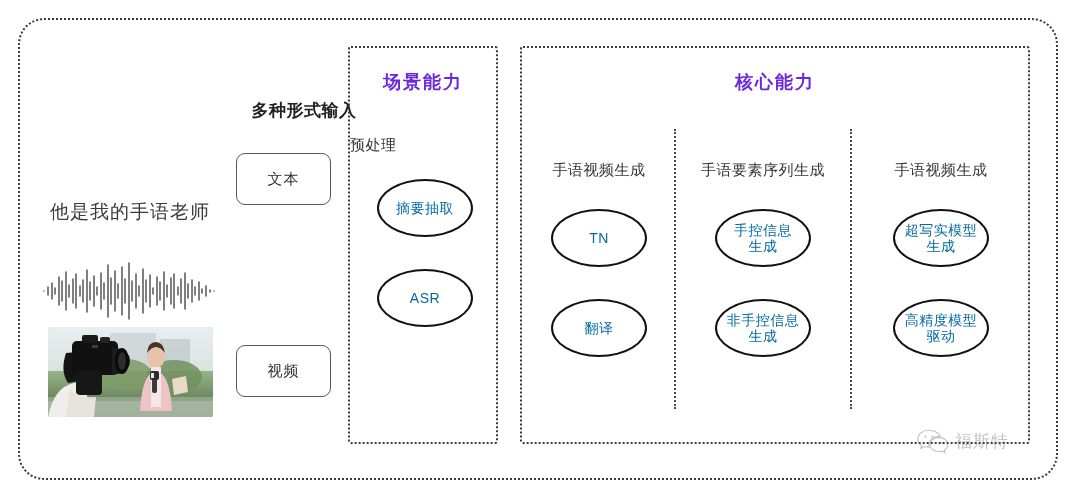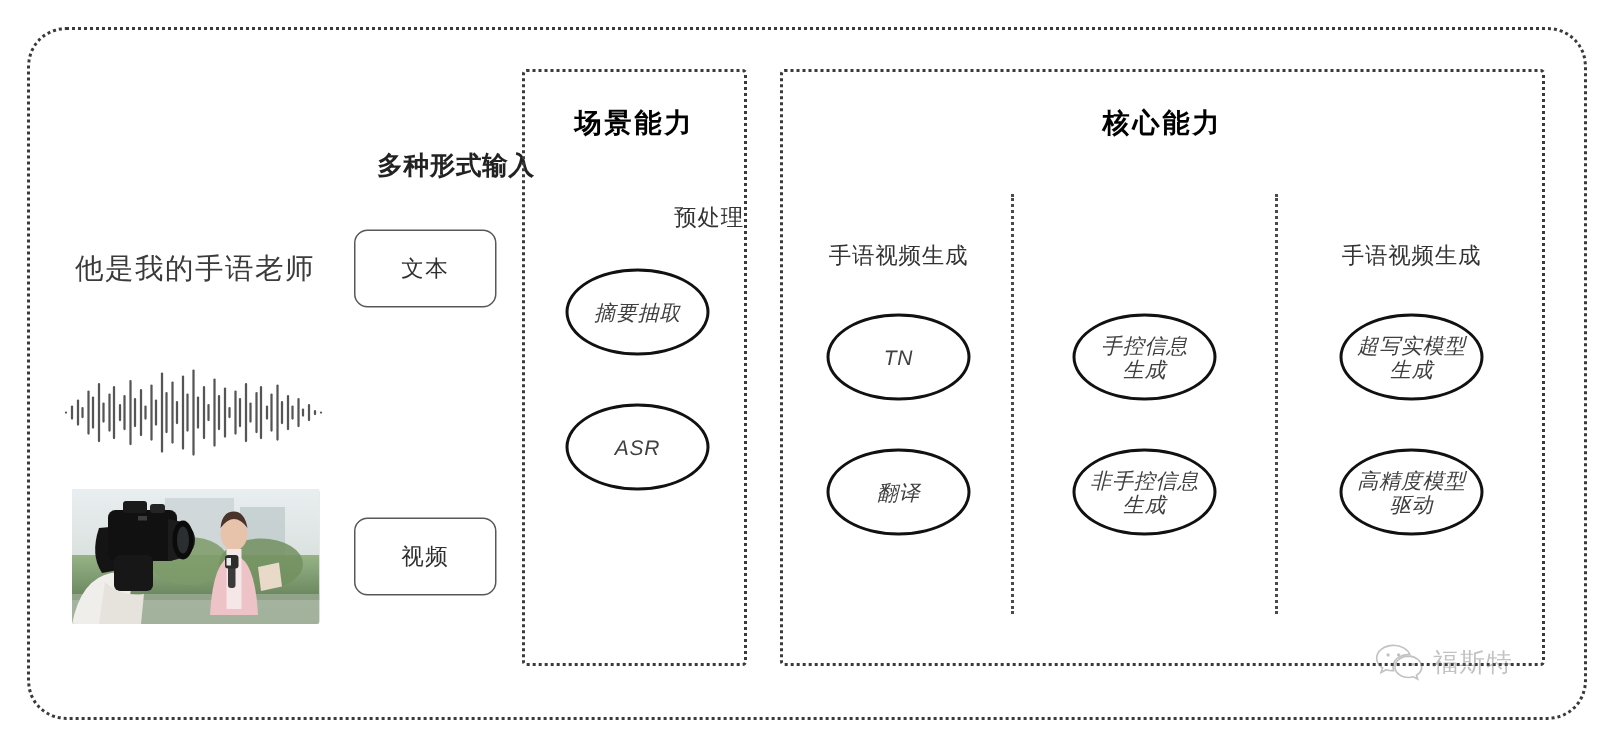--- a/index.html
+++ b/index.html
@@ -66,21 +66,21 @@
   .input-row.r2 { top: 134px; }
   .input-row.r3 { top: 230px; }
 
   .sample {
     position: absolute;
     left: 0;
     top: 0;
     width: 180px;
     height: 92px;
     display: flex;
-    align-items: center;
+    align-items: flex-end;
     justify-content: center;
   }
   .sample-text {
     font-size: 19px;
     color: #3b3b3b;
     letter-spacing: 1px;
     white-space: nowrap;
   }
 
   .waveform {
@@ -139,29 +139,29 @@
   }
   .panel-title {
     position: absolute;
     top: 22px;
     left: 0;
     width: 100%;
     text-align: center;
     font-size: 18px;
     font-weight: 700;
     letter-spacing: 2px;
-    color: #000000;
+    color: #6d28d9;
   }
 
   .group-label {
     position: absolute;
     font-size: 15px;
     color: #333;
     letter-spacing: 0.5px;
-    text-align: right;
+    text-align: left;
     white-space: nowrap;
   }
 
   
   .scene-label {
     top: 88px;
     left: 0;
     width: 100%;
   }
 
@@ -169,24 +169,23 @@
     position: absolute;
     border: 2.4px solid #111;
     border-radius: 50%;
     background: #fff;
     display: flex;
     align-items: center;
     justify-content: center;
     text-align: center;
     font-size: 14px;
     line-height: 1.15;
-    color: #404040;
+    color: #0369a1;
     letter-spacing: 0.5px;
     box-sizing: border-box;
-    font-style: italic;
   }
   .ellipse.wide {
     width: 96px;
     height: 58px;
   }
   .ellipse.core {
     width: 96px;
     height: 58px;
   }
   .ellipse .lbl { display: block; padding: 0 2px; }
@@ -402,20 +401,21 @@
       <div class="col-label">手语视频生成</div>
       <div class="ellipse core col-e1">
         <span class="lbl">TN</span>
       </div>
       <div class="ellipse core col-e2">
         <span class="lbl">翻译</span>
       </div>
     </div>
 
     <div class="core-col c2">
+      <div class="col-label">手语要素序列生成</div>
       <div class="ellipse core col-e1">
         <span class="lbl">手控信息<br>生成</span>
       </div>
       <div class="ellipse core col-e2">
         <span class="lbl">非手控信息<br>生成</span>
       </div>
     </div>
 
     <div class="core-col c3">
       <div class="col-label">手语视频生成</div>

